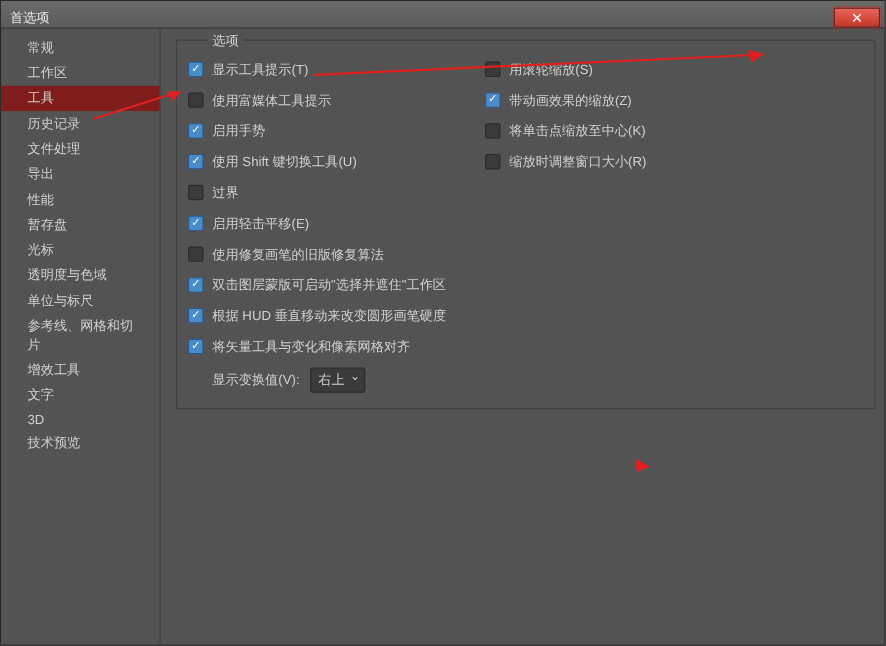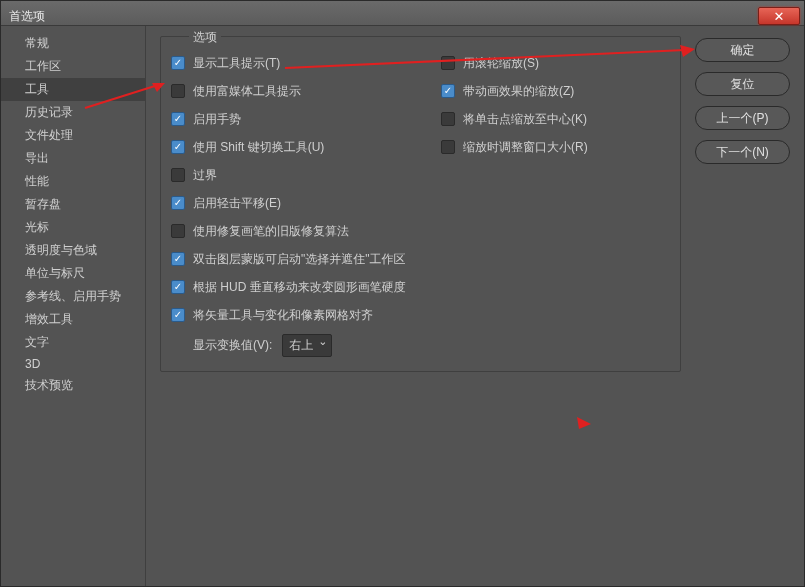--- a/index.html
+++ b/index.html
@@ -51,21 +51,21 @@
   padding-top: 6px;
   border-right: 1px solid #3f3f3f;
 }
 .sidebar-item {
   padding: 3px 24px;
   color: #d0d0d0;
   cursor: pointer;
   font-size: 12px;
 }
 .sidebar-item.selected {
-  background: #404040;
+  background: #7f1d1d;
 }
 .main {
   flex: 1;
   padding: 10px 8px 8px 14px;
 }
 .panel {
   border: 1px solid #3f3f3f;
   border-radius: 2px;
   padding: 0 10px 14px 10px;
   position: relative;
@@ -183,21 +183,21 @@
         <div class="sidebar-item">工作区</div>
         <div class="sidebar-item selected">工具</div>
         <div class="sidebar-item">历史记录</div>
         <div class="sidebar-item">文件处理</div>
         <div class="sidebar-item">导出</div>
         <div class="sidebar-item">性能</div>
         <div class="sidebar-item">暂存盘</div>
         <div class="sidebar-item">光标</div>
         <div class="sidebar-item">透明度与色域</div>
         <div class="sidebar-item">单位与标尺</div>
-        <div class="sidebar-item">参考线、启用手势</div>
+        <div class="sidebar-item">参考线、网格和切片</div>
         <div class="sidebar-item">增效工具</div>
         <div class="sidebar-item">文字</div>
         <div class="sidebar-item">3D</div>
         <div class="sidebar-item">技术预览</div>
       </div>
     <div class="main">
       <div class="panel">
         <span class="panel-title">选项</span>
         <div class="options-row">
           <div class="col col-left" id="col-left">
@@ -261,34 +261,20 @@
               </div>
             </div>
         </div>
         <div class="transform-row">
           <span class="transform-label">显示变换值(V):</span>
           <div class="select">
             <span>右上</span>
           </div>
         </div>
       </div>
-    </div>
-    <div class="buttons">
-      <div class="btn">
-          <span>确定</span>
-        </div>
-      <div class="btn">
-          <span>复位</span>
-        </div>
-      <div class="btn">
-          <span>上一个(P)</span>
-        </div>
-      <div class="btn">
-          <span>下一个(N)</span>
-        </div>
     </div>
   </div>
 </div>
 
 <svg class="arrow1" viewBox="0 0 90 30">
   <line x1="5" y1="28" x2="78" y2="5" stroke="#e02020" stroke-width="2"></line>
   <polygon points="85,3 72,3 77,12" fill="#e02020"></polygon>
 </svg>
 <svg class="arrow2" viewBox="0 0 420 30">
   <line x1="5" y1="23" x2="405" y2="5" stroke="#e02020" stroke-width="2"></line>

